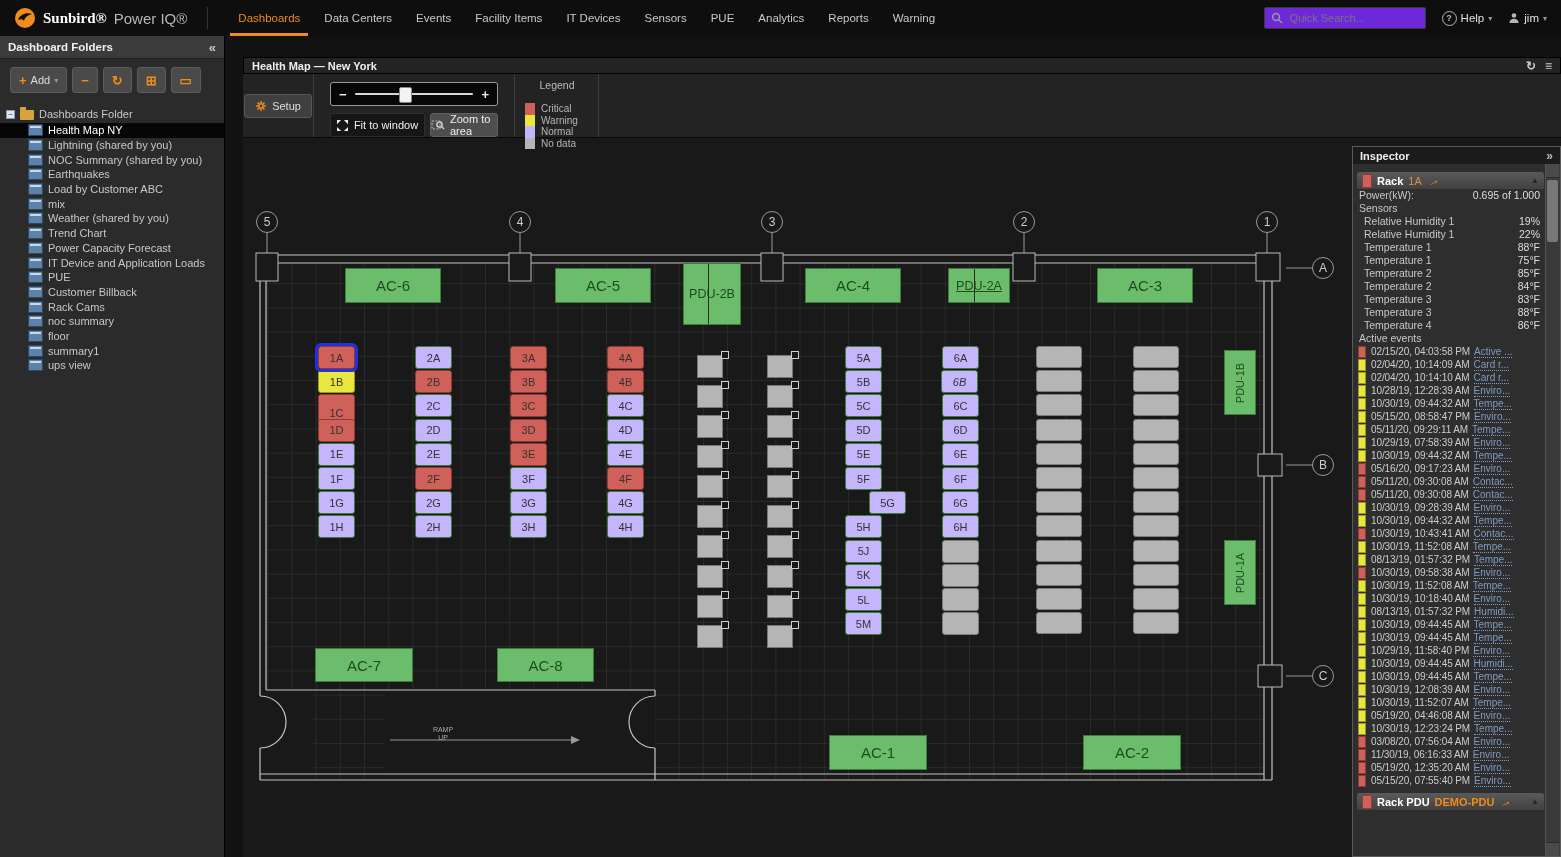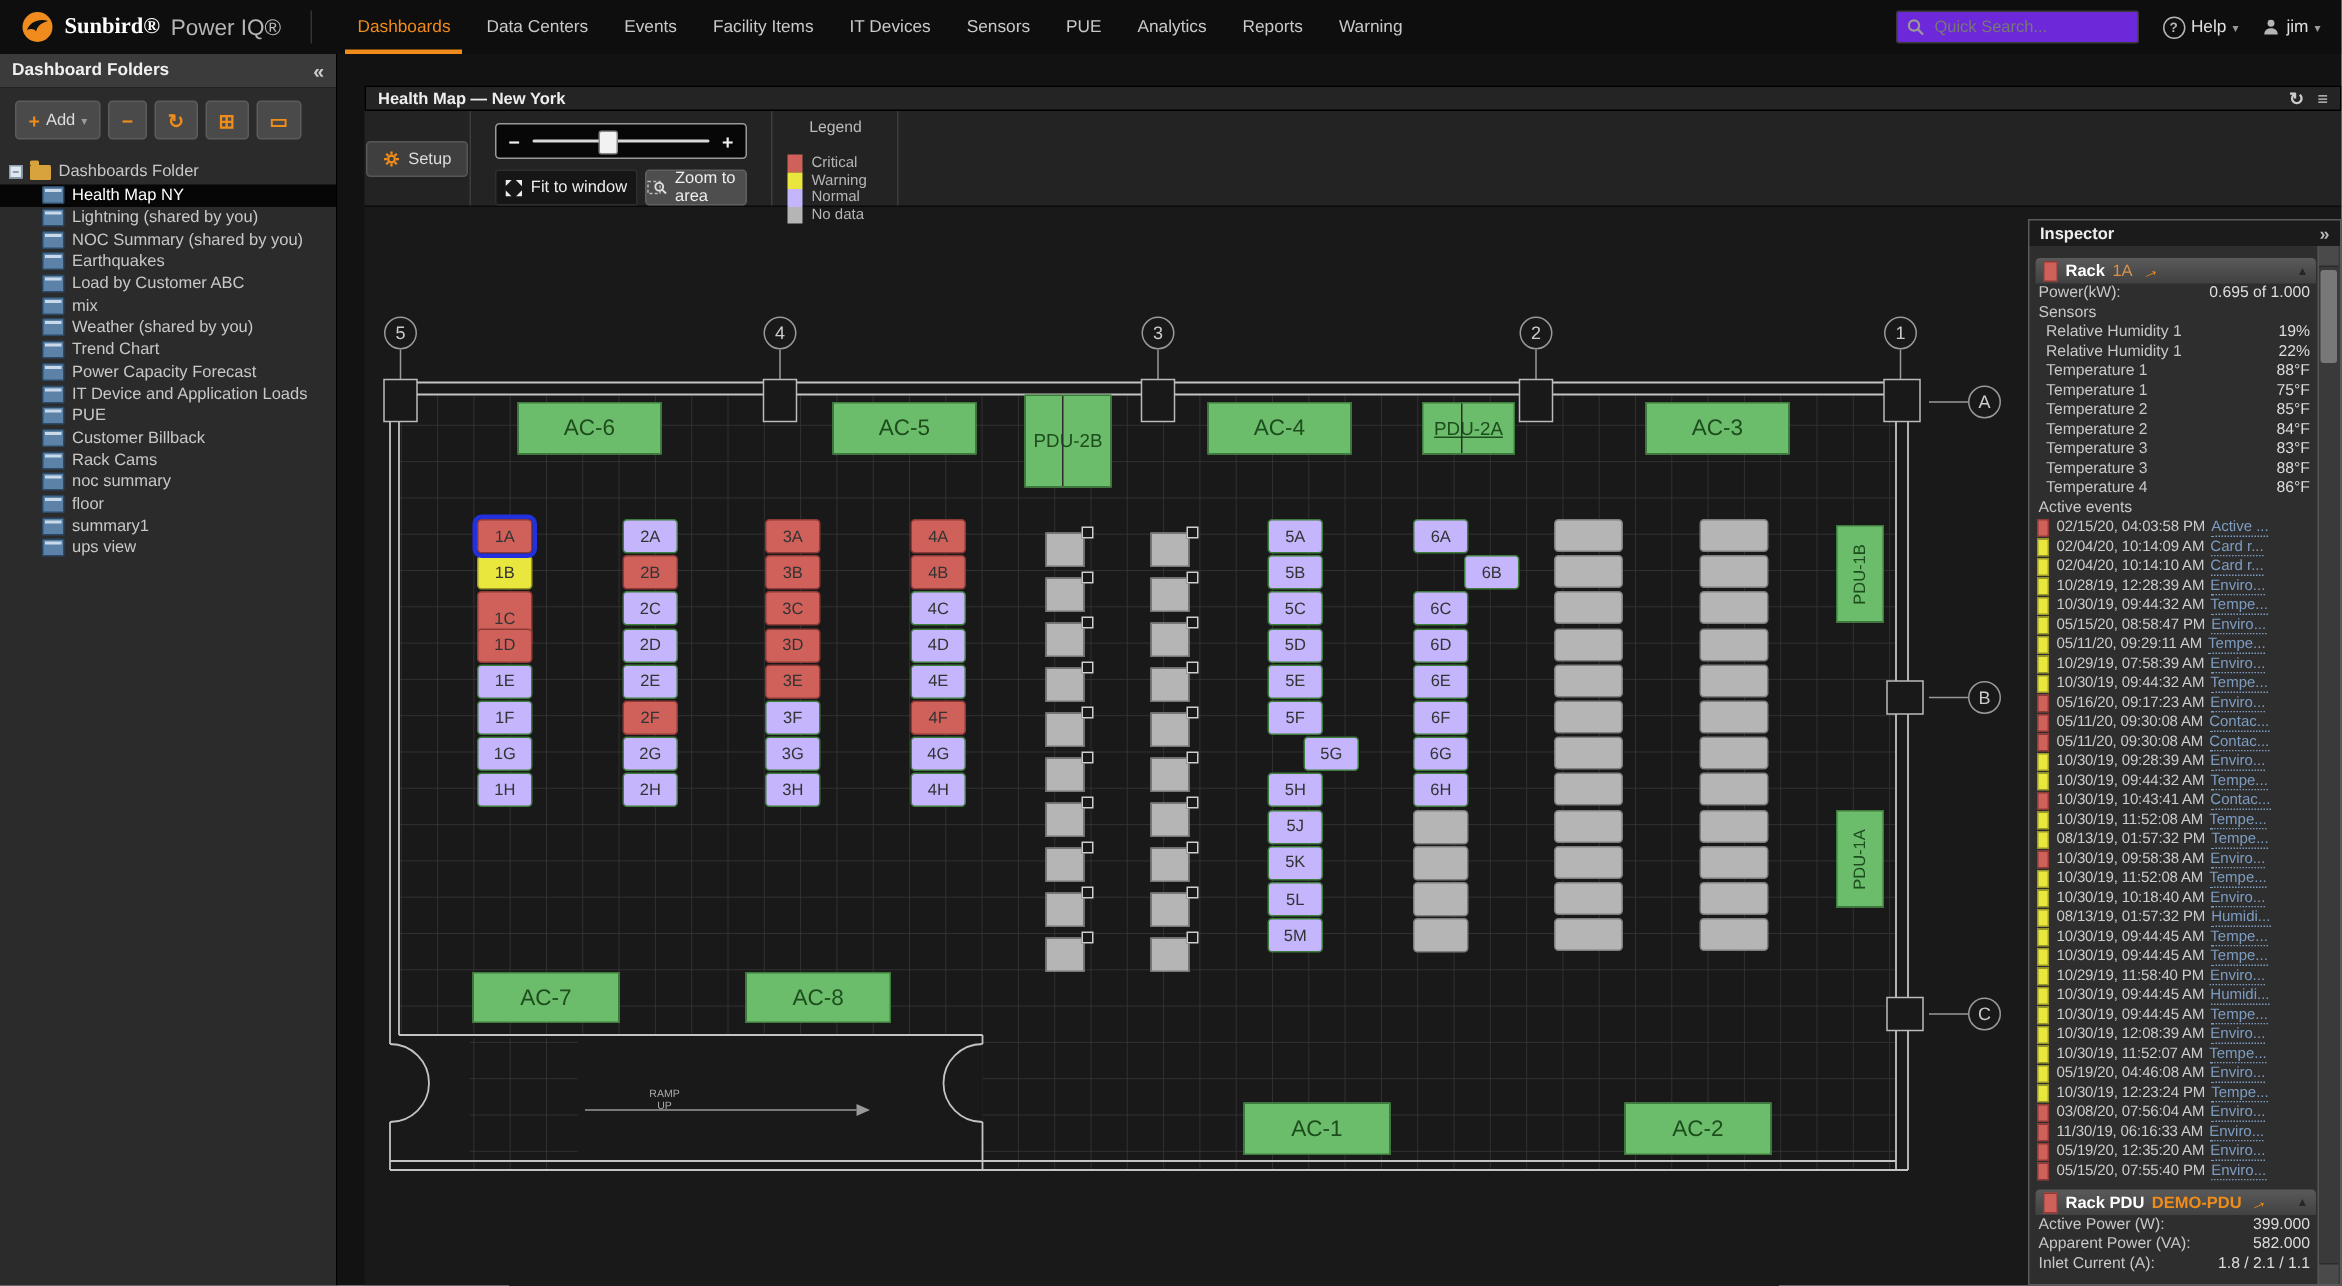--- a/index.html
+++ b/index.html
@@ -502,21 +502,21 @@
           <div class="rack st-normal" style="left: 602px; top: 280.6px; width: 37px; height: 23px;">5D</div>
           <div class="rack st-normal" style="left: 602px; top: 304.8px; width: 37px; height: 23px;">5E</div>
           <div class="rack st-normal" style="left: 602px; top: 329px; width: 37px; height: 23px;">5F</div>
           <div class="rack st-normal" style="left: 602px; top: 353.2px; width: 37px; height: 23px; margin-left: 24px;">5G</div>
           <div class="rack st-normal" style="left: 602px; top: 377.4px; width: 37px; height: 23px;">5H</div>
           <div class="rack st-normal" style="left: 602px; top: 401.6px; width: 37px; height: 23px;">5J</div>
           <div class="rack st-normal" style="left: 602px; top: 425.8px; width: 37px; height: 23px;">5K</div>
           <div class="rack st-normal" style="left: 602px; top: 450px; width: 37px; height: 23px;">5L</div>
           <div class="rack st-normal" style="left: 602px; top: 474.2px; width: 37px; height: 23px;">5M</div>
           <div class="rack st-normal" style="left: 699px; top: 208px; width: 37px; height: 23px;">6A</div>
-          <div class="rack st-normal" style="left: 733px; top: 232.2px; width: 37px; height: 23px;">6B</div>
+          <div class="rack st-normal" style="left: 698px; top: 232.2px; width: 37px; height: 23px; font-style: italic;">6B</div>
           <div class="rack st-normal" style="left: 699px; top: 256.4px; width: 37px; height: 23px;">6C</div>
           <div class="rack st-normal" style="left: 699px; top: 280.6px; width: 37px; height: 23px;">6D</div>
           <div class="rack st-normal" style="left: 699px; top: 304.8px; width: 37px; height: 23px;">6E</div>
           <div class="rack st-normal" style="left: 699px; top: 329px; width: 37px; height: 23px;">6F</div>
           <div class="rack st-normal" style="left: 699px; top: 353.2px; width: 37px; height: 23px;">6G</div>
           <div class="rack st-normal" style="left: 699px; top: 377.4px; width: 37px; height: 23px;">6H</div>
           <div class="rack st-nodata" style="left: 699px; top: 401.6px; width: 37px; height: 23px;"></div>
           <div class="rack st-nodata" style="left: 699px; top: 425.8px; width: 37px; height: 23px;"></div>
           <div class="rack st-nodata" style="left: 699px; top: 450px; width: 37px; height: 23px;"></div>
           <div class="rack st-nodata" style="left: 699px; top: 474.2px; width: 37px; height: 23px;"></div>
@@ -848,37 +848,20 @@
             <span class="ev-link">Enviro...</span>
           </div>
         </div>
       <div class="section-header">
         <span class="chip st-critical"></span>
         <span class="sec-type">Rack PDU</span>
         <span class="sec-name pdu">DEMO-PDU</span>
         <span class="jump-icon">→</span>
         <span class="collapse-caret">▲</span>
       </div>
-      <div>
-
-          <div class="kv-row">
-            <span>Active Power (W):</span>
-            <span class="val">399.000</span>
-          </div>
-
-          <div class="kv-row">
-            <span>Apparent Power (VA):</span>
-            <span class="val">582.000</span>
-          </div>
-
-          <div class="kv-row">
-            <span>Inlet Current (A):</span>
-            <span class="val">1.8 / 2.1 / 1.1</span>
-          </div>
-        </div>
     </div>
     <div class="insp-scroll">
       <div class="sb-btn up"></div>
       <div class="sb-thumb"></div>
       <div class="sb-btn down"></div>
     </div>
   </div>
 
 </div>
 

